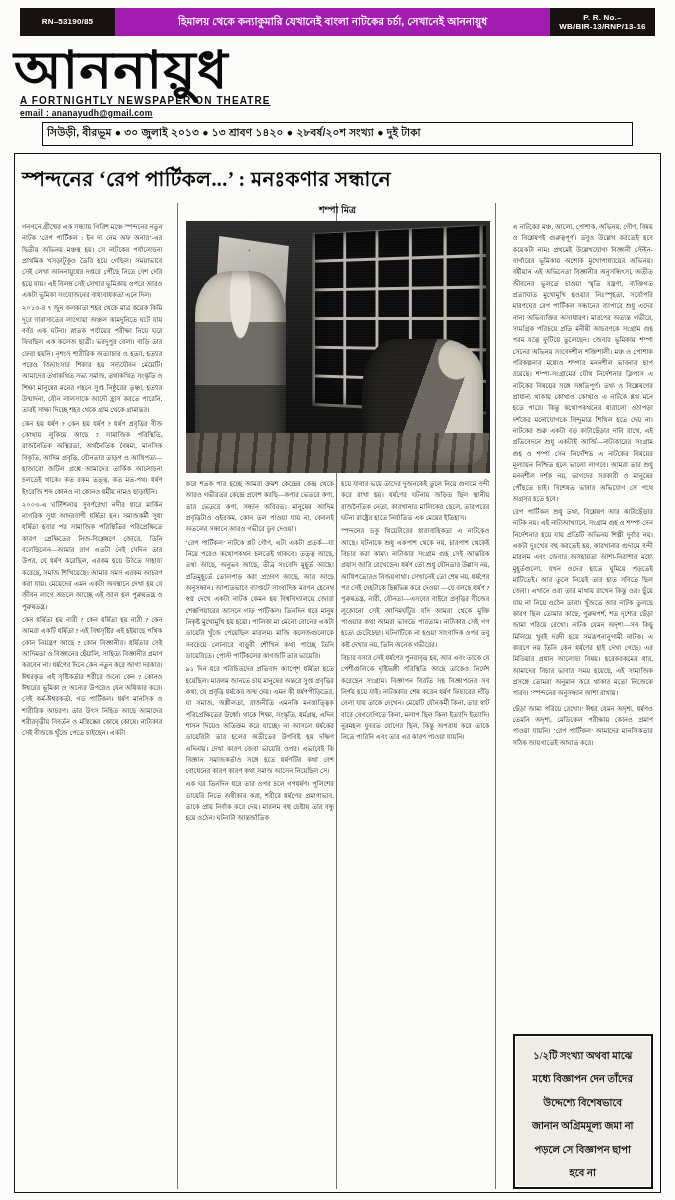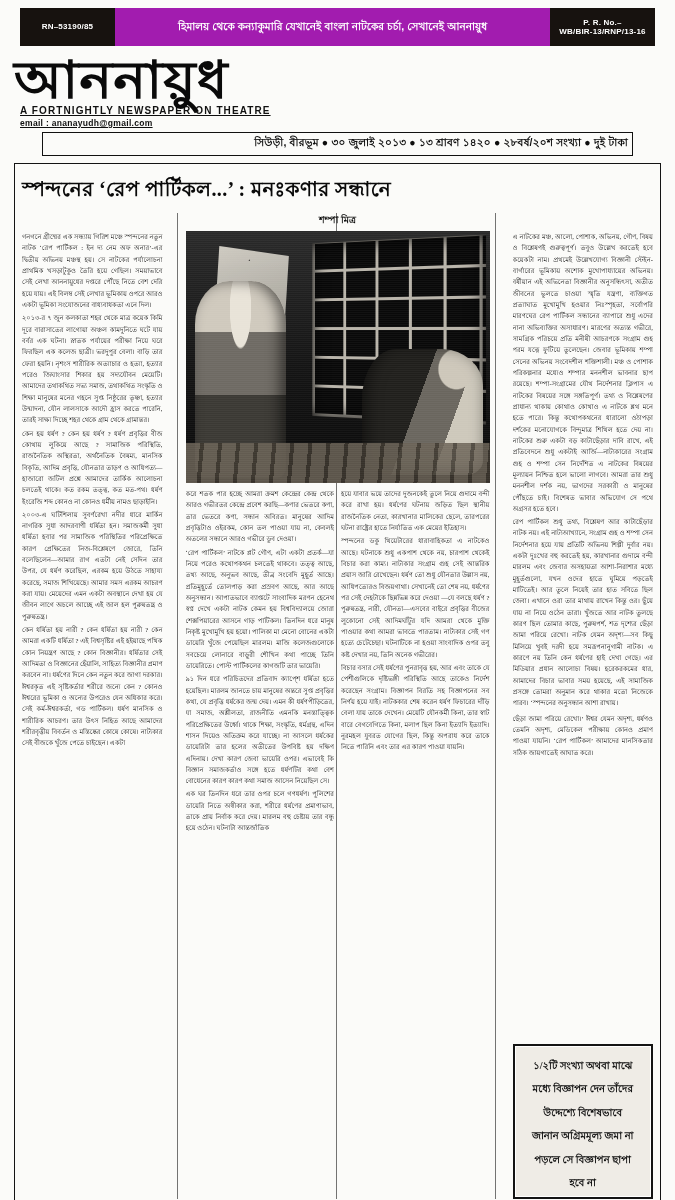--- a/index.html
+++ b/index.html
@@ -22,21 +22,21 @@
   }
 
   
   .masthead {
     padding: 8px 20px 0 20px;
   }
   .reg-row {
     display: flex;
     align-items: stretch;
     justify-content: center;
-    height: 38px;
+    height: 28px;
   }
   .reg-box {
     background: #17120f;
     color: #ffffff;
     font-size: 8px;
     font-weight: bold;
     letter-spacing: .2px;
     display: flex;
     align-items: center;
     justify-content: center;
@@ -87,21 +87,21 @@
     font-size: 8.5px;
     font-weight: bold;
     letter-spacing: .3px;
     margin-top: 2px;
     color: #111;
   }
 
   .issue-bar {
     margin: 4px 22px 0 22px;
     border: 1px solid #111;
-    text-align: right;
+    text-align: left;
     font-size: 10.5px;
     font-weight: bold;
     padding: 2px 4px 3px 4px;
     letter-spacing: .2px;
   }
 
   
   .frame {
     margin: 7px 14px 10px 14px;
     border: 1.5px solid #141414;

